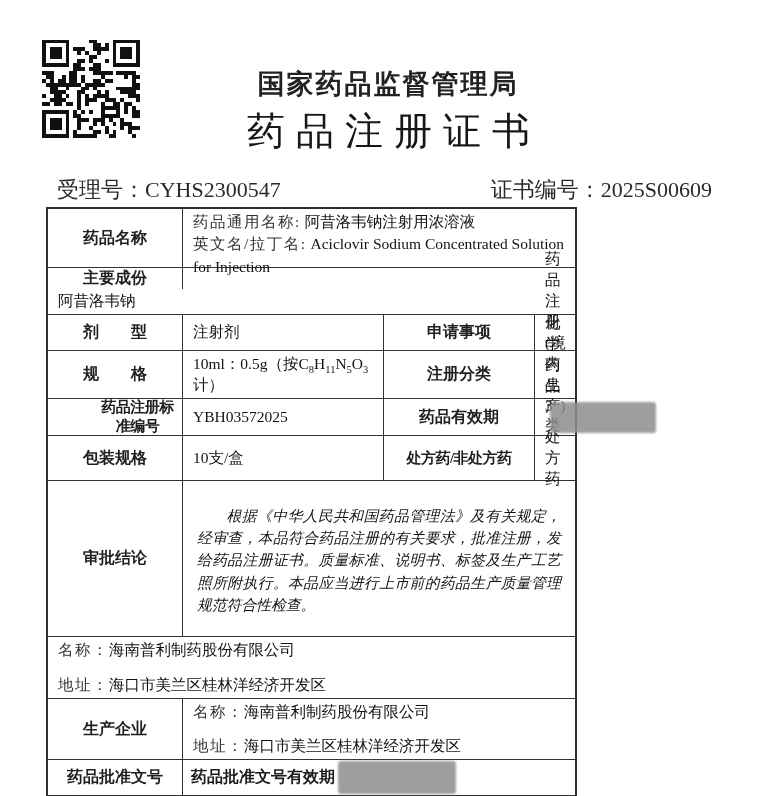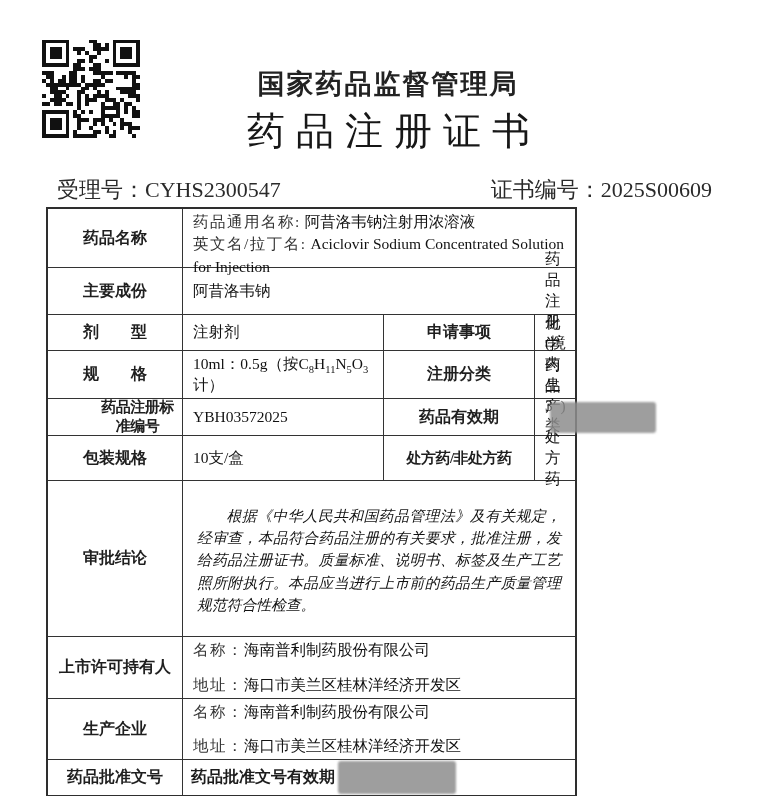--- a/index.html
+++ b/index.html
@@ -42,21 +42,21 @@
   .lbl{
     justify-content:center;text-align:center;
     font-weight:bold;font-size:16px;color:#1f1f1f;padding:0 3px;
   }
   .val{font-size:15.5px;color:#121212;padding:2px 10px;}
   .colA{width:135px;flex:none;}
   .colB{width:201px;flex:none;}
   .colC{width:151px;flex:none;}
   .colD{flex:1;}
   .wide{flex:1;}
-  .r1{height:59px;} .r2{height:47px;} .r3{height:36px;} .r4{height:48px;}
+  .r1{height:59px;} .r2{height:47px;flex-direction:column;} .r3{height:36px;} .r4{height:48px;}
   .r5{height:37px;} .r6{height:45px;} .r7{height:156px;} .r8{height:62px;}
   .r9{height:61px;} .r10{height:35px;border-bottom:none;}
   .two-line{flex-direction:column;align-items:flex-start;justify-content:space-between;line-height:1.45;}
   .pair-label{letter-spacing:1.5px;color:#333;}
   .conclusion{
     align-items:flex-start;padding:24px 14px 0 14px;
     font-size:14.8px;line-height:1.5;text-align:justify;font-style:italic;
   }
   .conclusion p{margin:0;text-indent:2em;}
   sub{font-size:10.5px;line-height:0;}
@@ -353,21 +353,20 @@
     </div>
 
     <div class="trow r7">
       <div class="cell colA lbl">审批结论</div>
       <div class="cell wide val conclusion">
         <p>根据《中华人民共和国药品管理法》及有关规定，经审查，本品符合药品注册的有关要求，批准注册，发给药品注册证书。质量标准、说明书、标签及生产工艺照所附执行。本品应当进行上市前的药品生产质量管理规范符合性检查。</p>
       </div>
     </div>
 
     <div class="trow r8">
-      <div class="cell colA lbl">上市许可持有人</div>
       <div class="cell wide val two-line">
         <div><span class="pair-label">名称：</span><span>海南普利制药股份有限公司</span></div>
         <div><span class="pair-label">地址：</span><span>海口市美兰区桂林洋经济开发区</span></div>
       </div>
     </div>
 
     <div class="trow r9">
       <div class="cell colA lbl">生产企业</div>
       <div class="cell wide val two-line">
         <div><span class="pair-label">名称：</span><span>海南普利制药股份有限公司</span></div>

